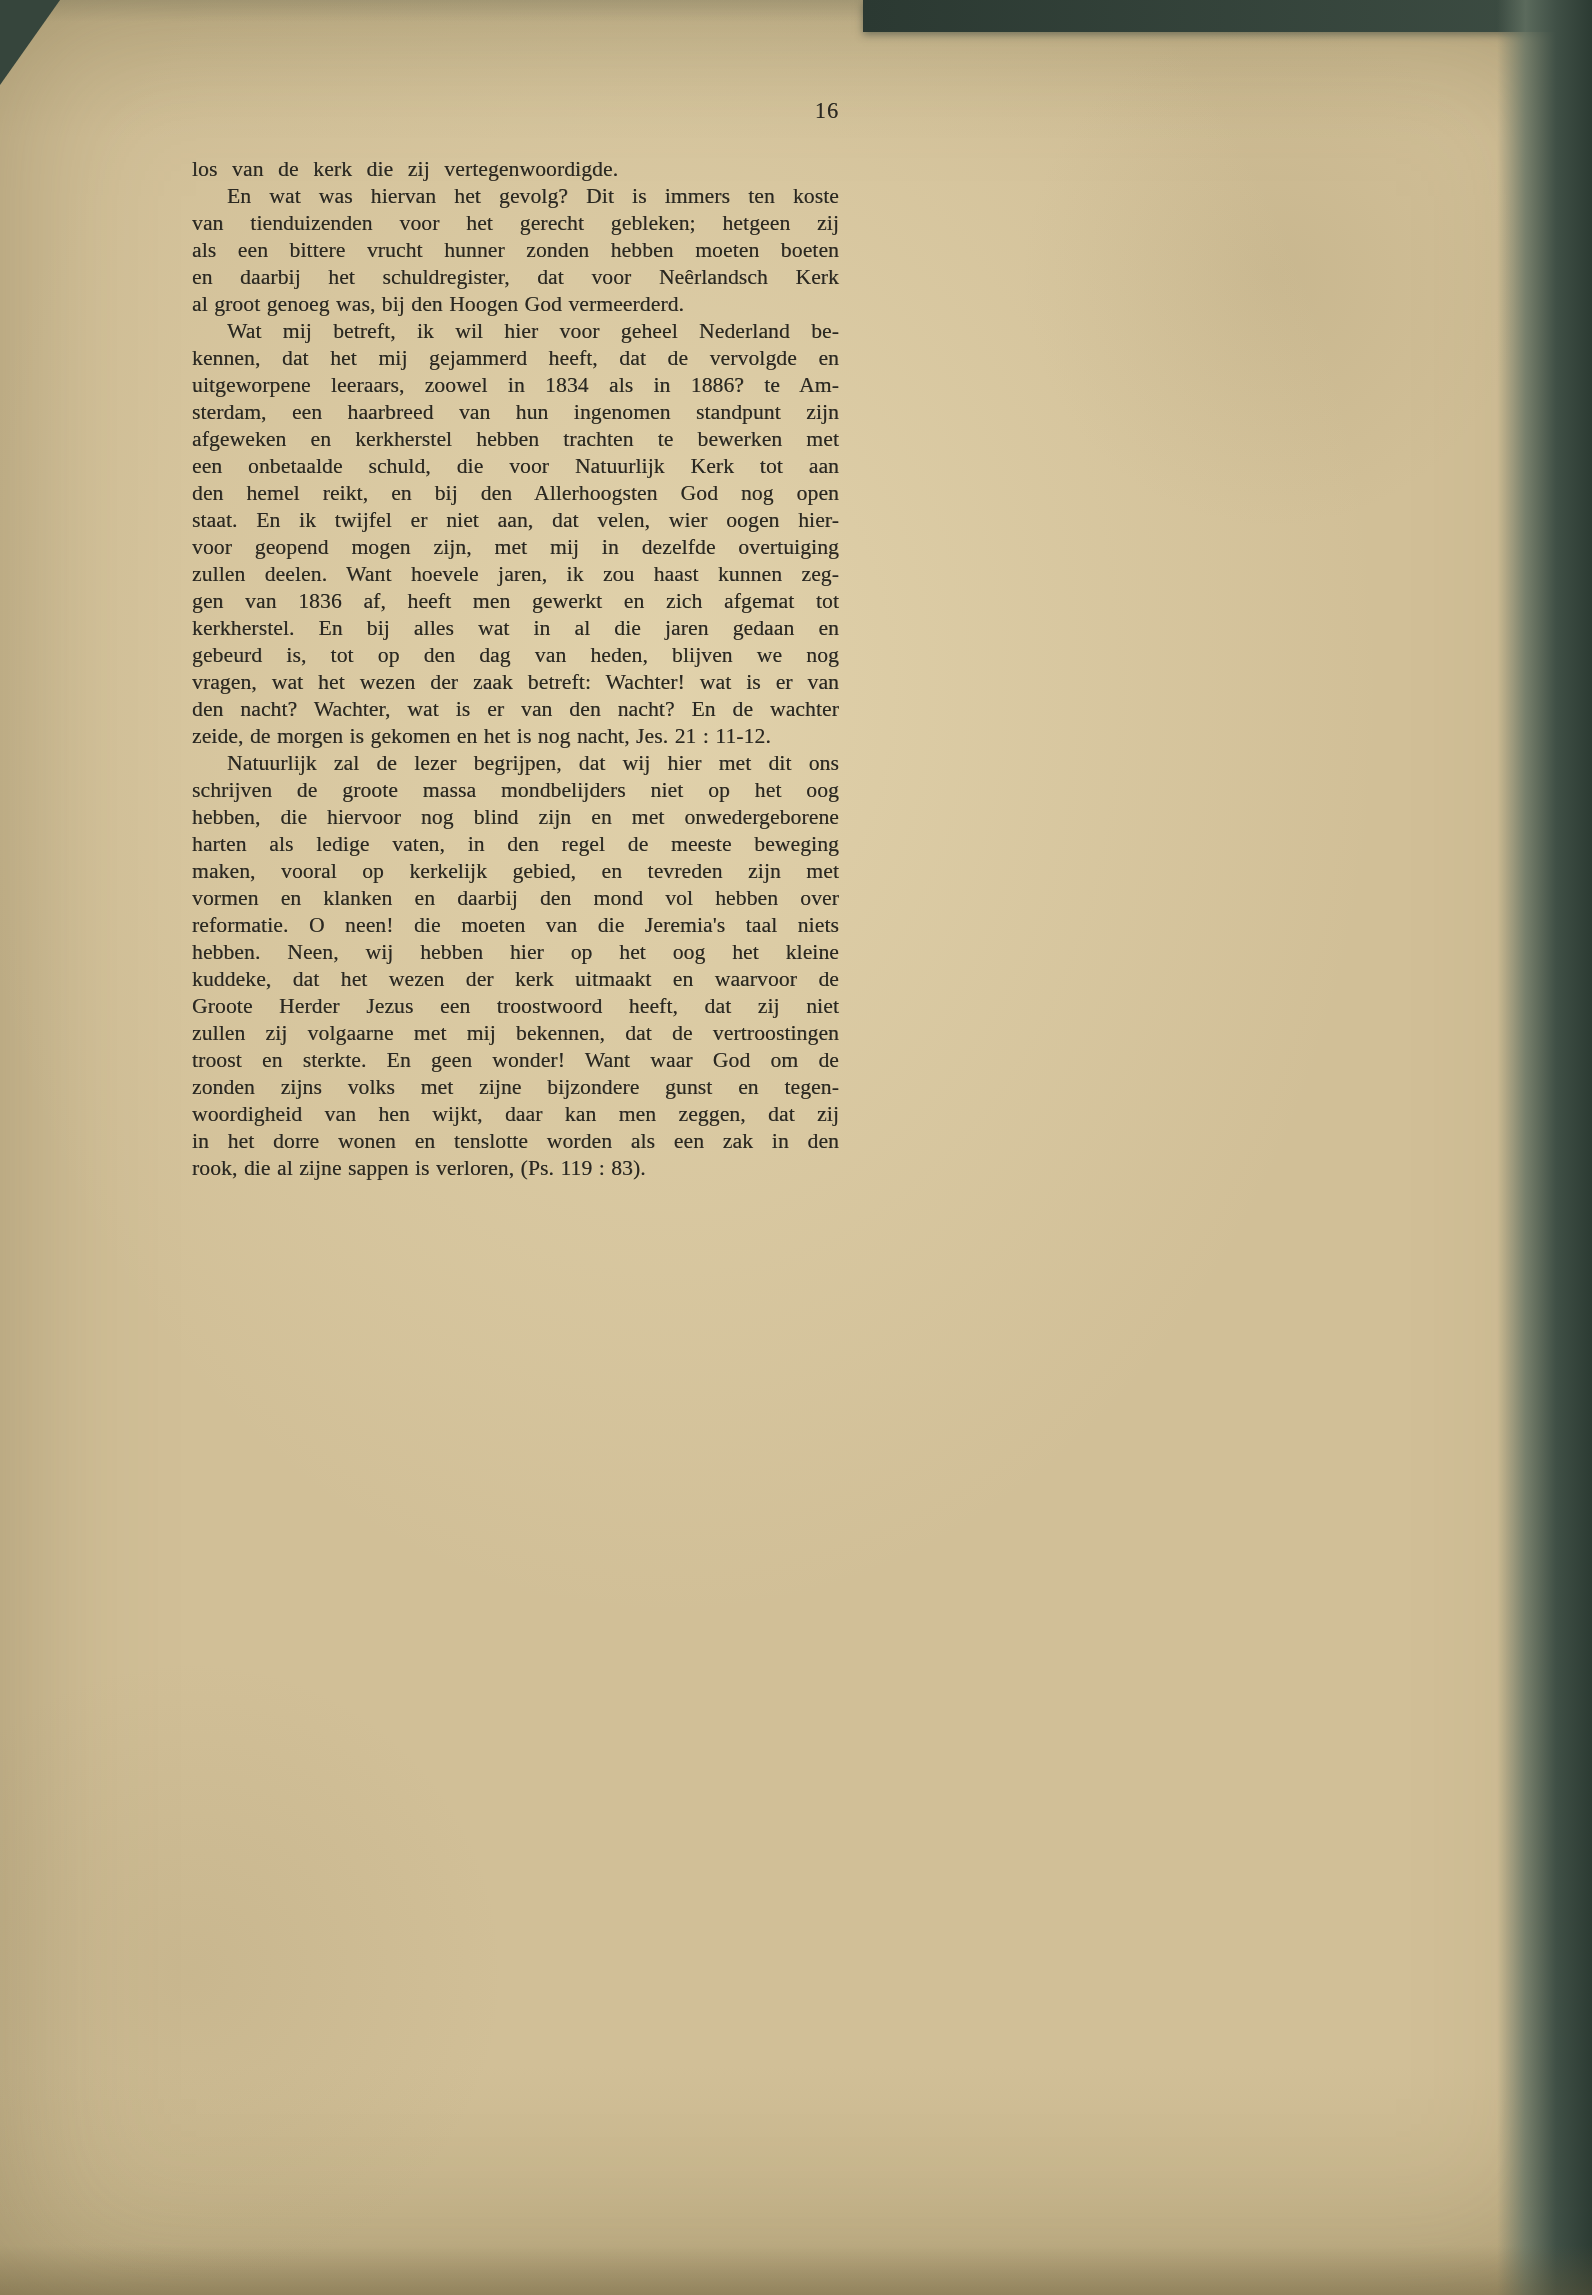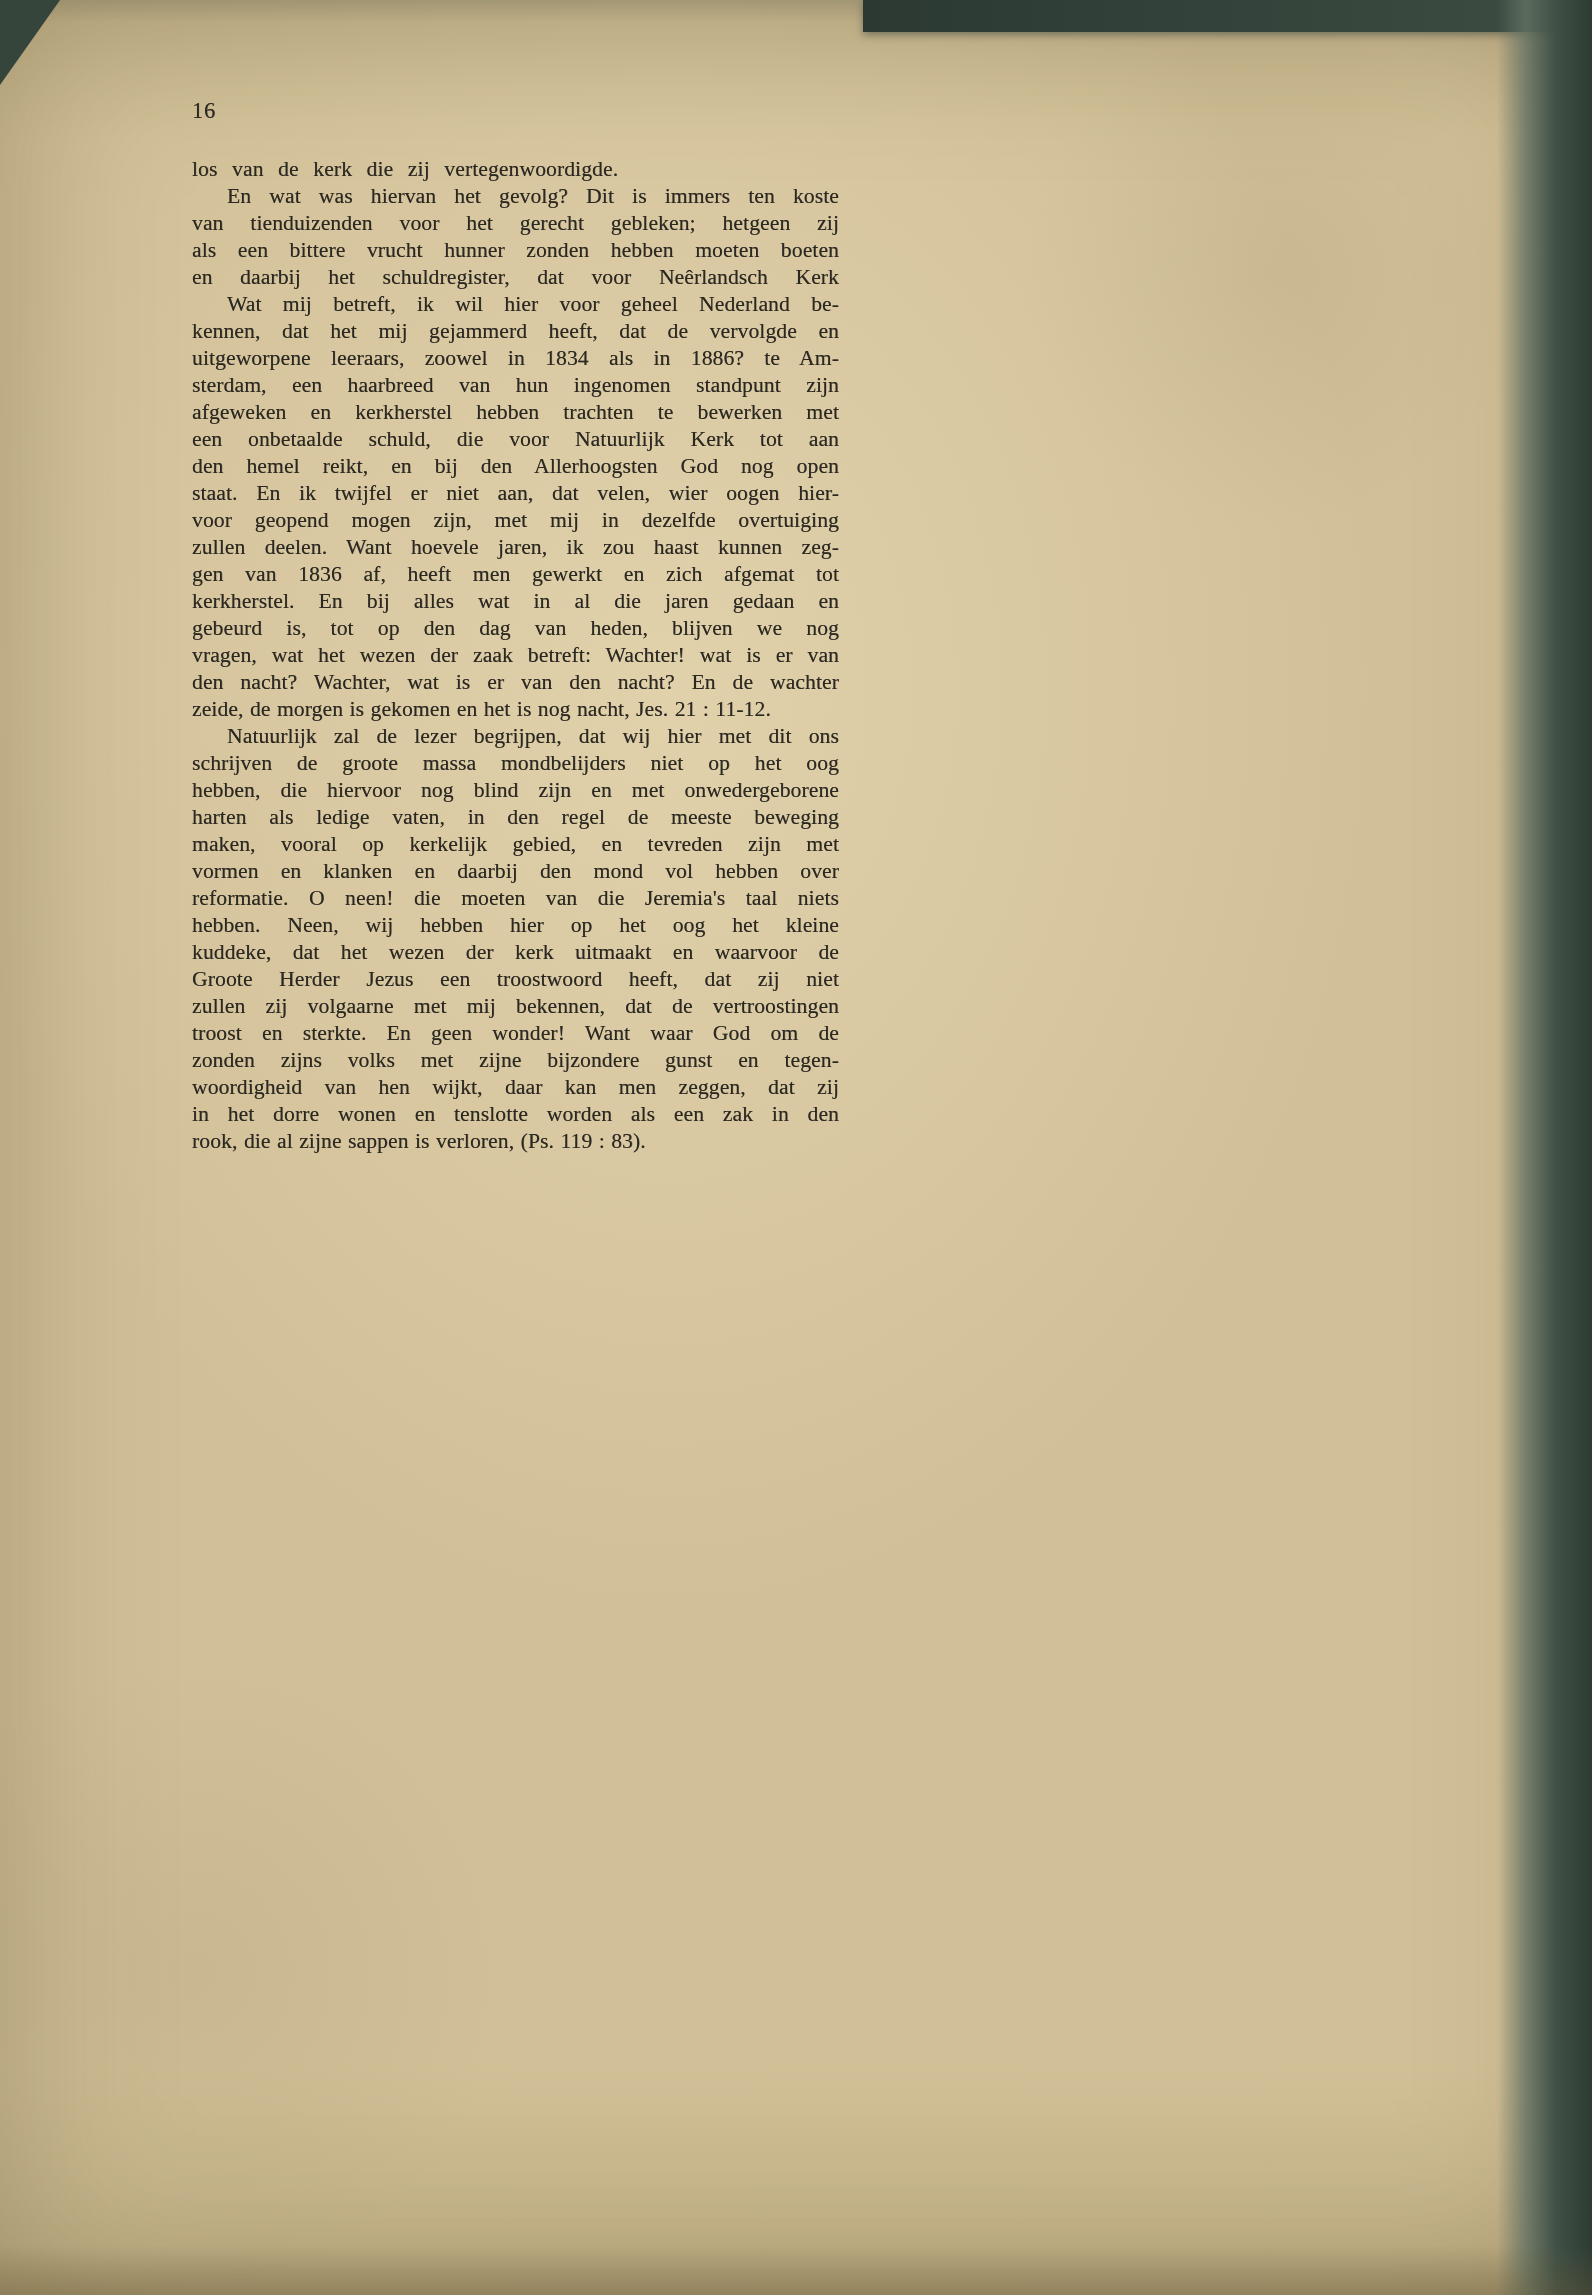--- a/index.html
+++ b/index.html
@@ -64,21 +64,21 @@
 
   .text-column {
     position: absolute;
     left: 192px;
     top: 97px;
     width: 647px;
     color: var(--ink, #2a2821);
   }
 
   .page-number {
-    text-align: left;
+    text-align: right;
     font-size: 22.4px;
     line-height: 27px;
     margin-bottom: 24px;
     letter-spacing: 0.9px;
     text-shadow: 0.3px 0.3px 0.5px rgba(40,38,32,0.5);
   }
 
   .line {
     font-size: 21.6px;
     line-height: 27px;
@@ -108,20 +108,21 @@
 
   <div class="text-column">
     <div class="page-number">16</div>
     <div class="lines">
 
     <div class="line spread">los van de kerk die zij vertegenwoordigde.</div>
         <div class="line indent justify">En wat was hiervan het gevolg? Dit is immers ten koste</div>
         <div class="line justify">van tienduizenden voor het gerecht gebleken; hetgeen zij</div>
         <div class="line justify">als een bittere vrucht hunner zonden hebben moeten boeten</div>
         <div class="line justify">en daarbij het schuldregister, dat voor Neêrlandsch Kerk</div>
+        <div class="line">al groot genoeg was, bij den Hoogen God vermeerderd.</div>
         <div class="line indent justify">Wat mij betreft, ik wil hier voor geheel Nederland be-</div>
         <div class="line justify">kennen, dat het mij gejammerd heeft, dat de vervolgde en</div>
         <div class="line justify">uitgeworpene leeraars, zoowel in 1834 als in 1886? te Am-</div>
         <div class="line justify">sterdam, een haarbreed van hun ingenomen standpunt zijn</div>
         <div class="line justify">afgeweken en kerkherstel hebben trachten te bewerken met</div>
         <div class="line justify">een onbetaalde schuld, die voor Natuurlijk Kerk tot aan</div>
         <div class="line justify">den hemel reikt, en bij den Allerhoogsten God nog open</div>
         <div class="line justify">staat. En ik twijfel er niet aan, dat velen, wier oogen hier-</div>
         <div class="line justify">voor geopend mogen zijn, met mij in dezelfde overtuiging</div>
         <div class="line justify">zullen deelen. Want hoevele jaren, ik zou haast kunnen zeg-</div>

